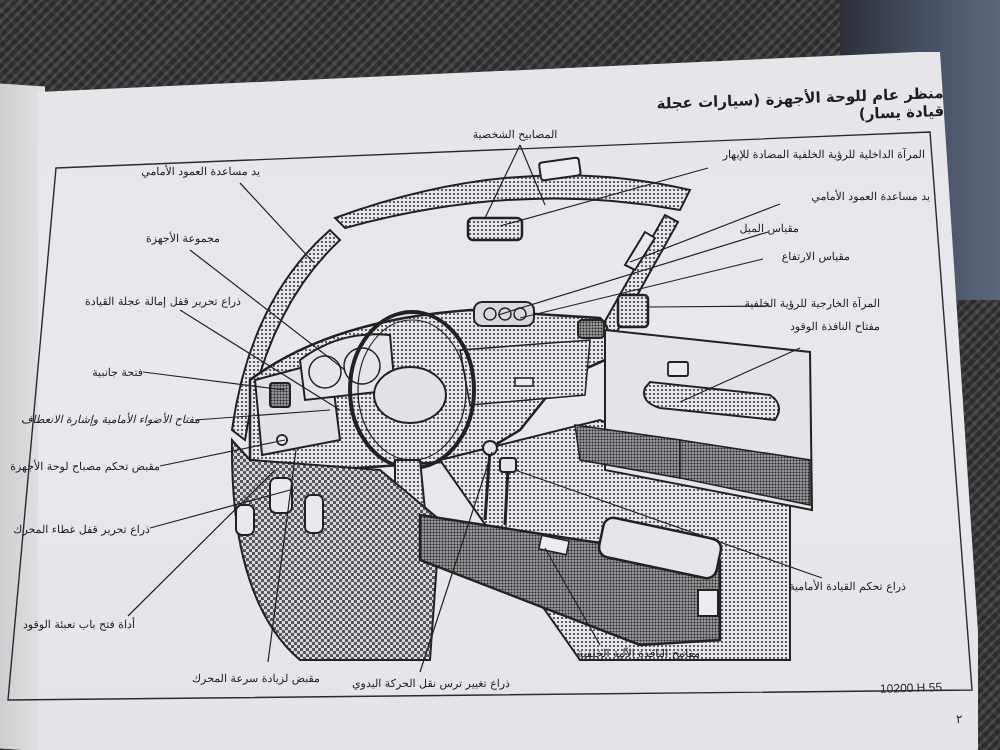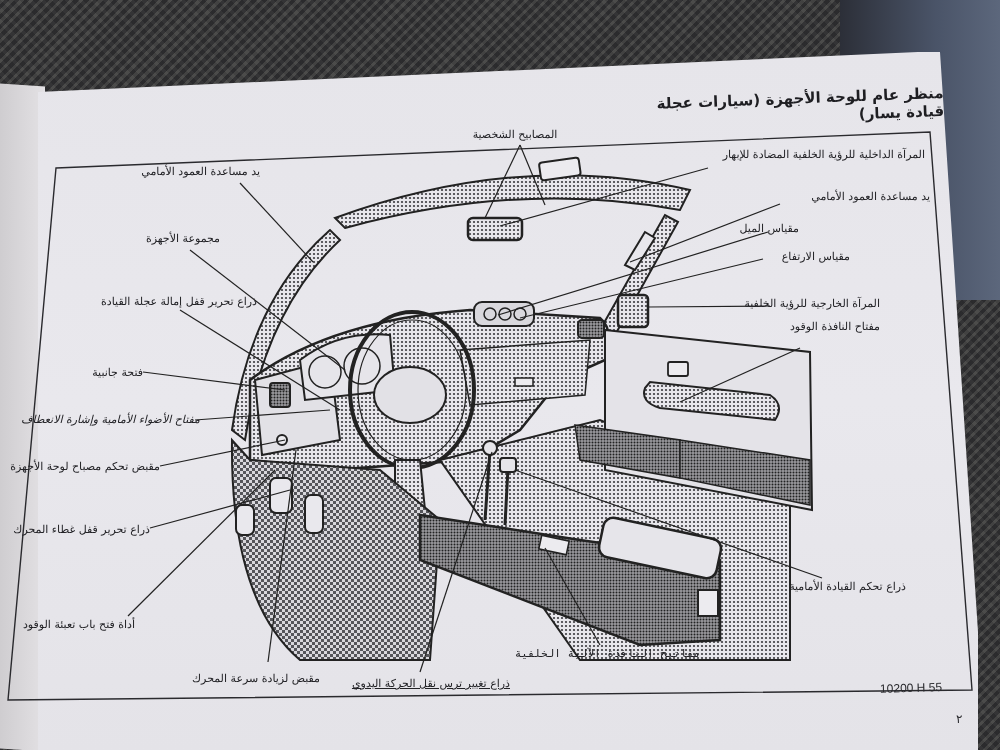--- a/index.html
+++ b/index.html
@@ -145,25 +145,25 @@
 <div class="lbl" style="left:455px;top:128px;width:120px;text-align:center;">المصابيح الشخصية</div>
 <div class="lbl" style="left:695px;top:148px;width:230px;">المرآة الداخلية للرؤية الخلفية المضادة للإبهار</div>
 <div class="lbl" style="left:770px;top:190px;width:160px;">يد مساعدة العمود الأمامي</div>
 <div class="lbl" style="left:704px;top:222px;width:95px;">مقياس الميل</div>
 <div class="lbl" style="left:760px;top:250px;width:90px;">مقياس الارتفاع</div>
 <div class="lbl" style="left:768px;top:297px;width:112px;">المرآة الخارجية للرؤية الخلفية</div>
 <div class="lbl" style="left:780px;top:320px;width:100px;">مفتاح النافذة الوقود</div>
 
 <div class="lbl" style="left:140px;top:165px;width:120px;">يد مساعدة العمود الأمامي</div>
 <div class="lbl" style="left:130px;top:232px;width:90px;">مجموعة الأجهزة</div>
-<div class="lbl" style="left:86px;top:295px;width:130px;padding-left:41px;">ذراع تحرير قفل إمالة عجلة القيادة</div>
+<div class="lbl" style="left:70px;top:295px;width:130px;padding-left:41px;">ذراع تحرير قفل إمالة عجلة القيادة</div>
 <div class="lbl" style="left:85px;top:366px;width:58px;">فتحة جانبية</div>
 <div class="lbl" style="left:35px;top:413px;width:165px;font-style:italic;">مفتاح الأضواء الأمامية وإشارة الانعطاف</div>
 <div class="lbl" style="left:45px;top:460px;width:115px;">مقبض تحكم مصباح لوحة الأجهزة</div>
 <div class="lbl" style="left:40px;top:523px;width:110px;">ذراع تحرير قفل غطاء المحرك</div>
 <div class="lbl" style="left:25px;top:618px;width:110px;">أداة فتح باب تعبئة الوقود</div>
 <div class="lbl" style="left:200px;top:672px;width:120px;">مقبض لزيادة سرعة المحرك</div>
-<div class="lbl" style="left:355px;top:677px;width:155px;text-decoration:underline;">ذراع تغيير ترس نقل الحركة اليدوي</div>
-<div class="lbl" style="left:570px;top:647px;width:130px;font-family:Liberation Mono, monospace;">مفاتيح النافذة الآلية الخلفية</div>
+<div class="lbl" style="left:355px;top:677px;width:155px;">ذراع تغيير ترس نقل الحركة اليدوي</div>
+<div class="lbl" style="left:570px;top:647px;width:130px;">مفاتيح النافذة الآلية الخلفية</div>
 <div class="lbl" style="left:796px;top:580px;width:110px;">ذراع تحكم القيادة الأمامية</div>
 
 <div class="code">10200 H 55</div>
 <div class="pnum">٢</div>
 
 </body></html>

